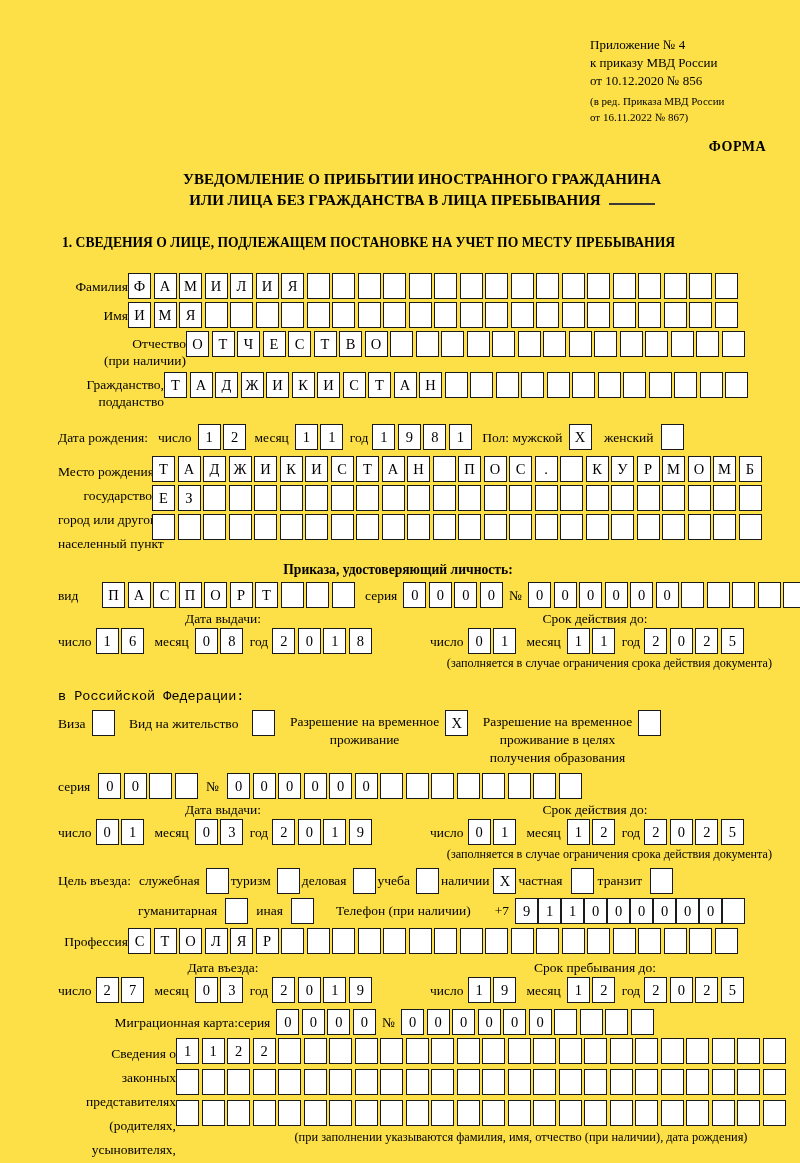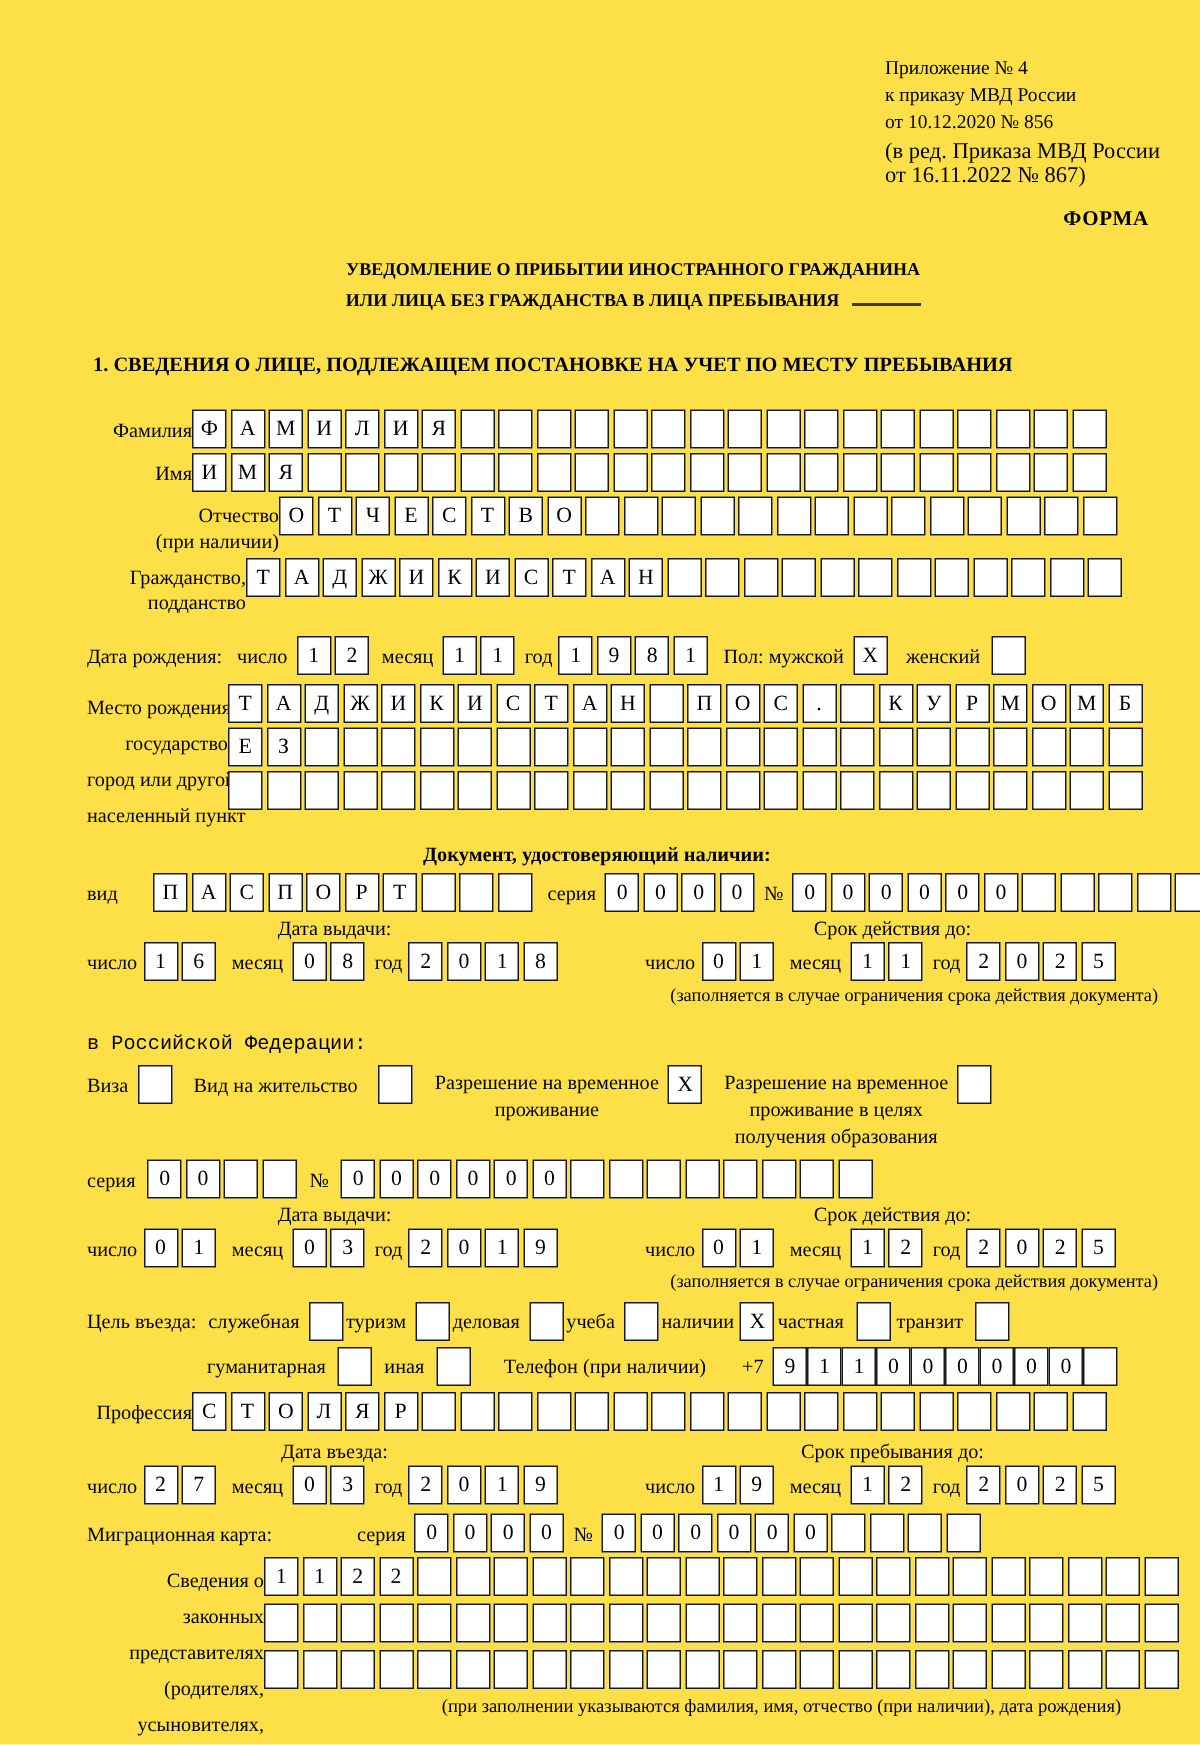--- a/index.html
+++ b/index.html
@@ -3,24 +3,24 @@
 <meta charset="utf-8">
 <style>
   html,body{margin:0;padding:0;background:#fff;}
   .page{
     width:800px;height:1163px;box-sizing:border-box;overflow:hidden;
     padding:36px 0 0 58px;position:relative;color:#000;
     font-family:"Liberation Serif","DejaVu Serif",serif;font-size:13.5px;
     background:#fde047;
   }
   .hdr{margin-left:532px;line-height:18px;font-size:13px;}
-  .hdr .small{font-size:15px;line-height:16px;}
+  .hdr .small{font-size:11px;line-height:16px;}
   .hdr .small.first{margin-top:3px;}
   .forma{margin-top:14px;margin-right:34px;text-align:right;font-weight:bold;font-size:14px;letter-spacing:.5px;}
-  .title{margin-top:14px;margin-left:-14px;text-align:center;font-weight:bold;font-size:12px;line-height:21px;}
+  .title{margin-top:14px;margin-left:-14px;text-align:center;font-weight:bold;font-size:15px;line-height:21px;}
   .blank-line{display:inline-block;width:46px;border-bottom:2px solid #3a3a3a;height:12px;margin-left:8px;}
   .sec-heading{margin-top:24px;margin-left:4px;font-weight:bold;font-size:13.6px;}
   .rows{margin-top:22px;}
   .row{display:flex;align-items:flex-start;margin-bottom:3px;white-space:nowrap;}
   .lbl{flex:0 0 auto;padding-top:5px;line-height:17px;text-align:right;}
   .lbl.multi{padding-top:4px;}
   .cells{display:flex;flex:0 0 auto;}
   .cell{
     box-sizing:border-box;flex:0 0 auto;display:inline-flex;align-items:center;justify-content:center;
     width:23px;height:26px;border:1.8px solid #1a1a1a;margin-right:2.5px;
@@ -309,21 +309,21 @@
             <span class="cell"></span>
             <span class="cell"></span>
             <span class="cell"></span>
             <span class="cell"></span>
             <span class="cell"></span>
             <span class="cell"></span>
           </div>
       </div>
     </div>
 
-    <div class="doc-heading">Документ, удостоверяющий наличии:</div>
+    <div class="doc-heading">Приказа, удостоверяющий личность:</div>
 
     <div class="row">
       <div class="inline-lbl mr8" style="width:36px;">вид</div>
       <div class="cells">
           <span class="cell">П</span>
           <span class="cell">А</span>
           <span class="cell">С</span>
           <span class="cell">П</span>
           <span class="cell">О</span>
           <span class="cell">Р</span>
@@ -616,21 +616,21 @@
               <span class="cell">2</span>
               <span class="cell">0</span>
               <span class="cell">2</span>
               <span class="cell">5</span>
             </span>
         </div>
       </div>
     </div>
 
     <div class="row" style="margin-top:6px;">
-      <div class="inline-lbl" style="width:180px;">Миграционная карта:</div>
+      <div class="inline-lbl" style="width:180px;text-align:right;">Миграционная карта:</div>
       <div class="inline-lbl mr6">серия</div>
       <div class="cells">
           <span class="cell">0</span>
           <span class="cell">0</span>
           <span class="cell">0</span>
           <span class="cell">0</span>
         </div>
       <div class="inline-lbl gap4 mr6">№</div>
       <div class="cells">
           <span class="cell">0</span>

